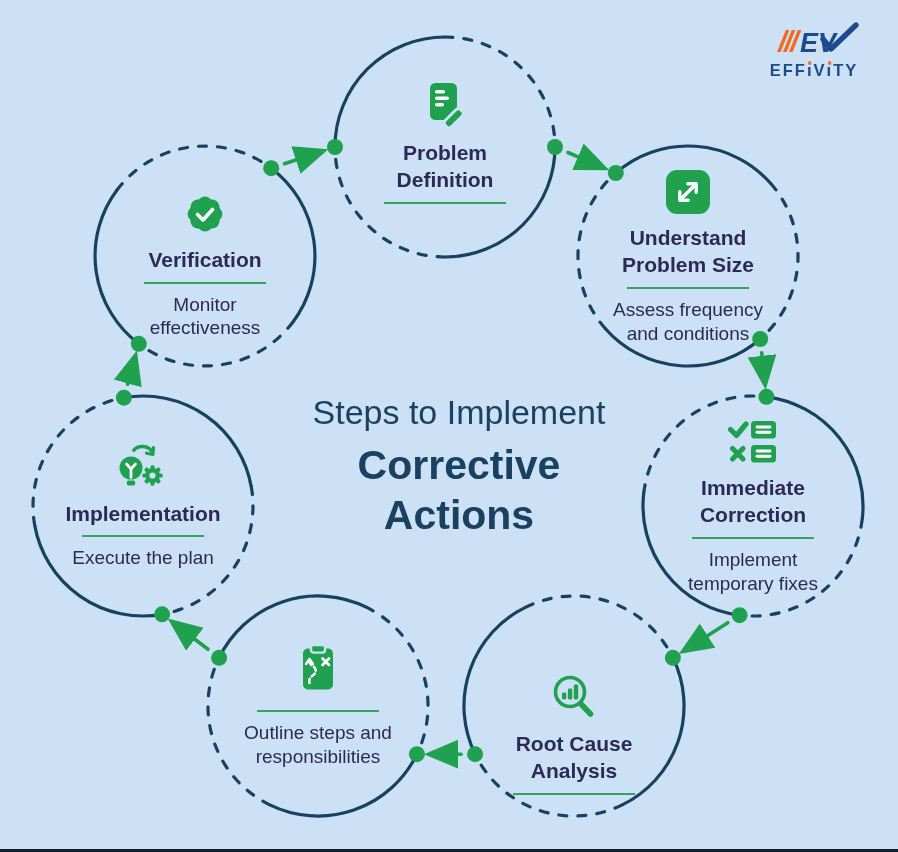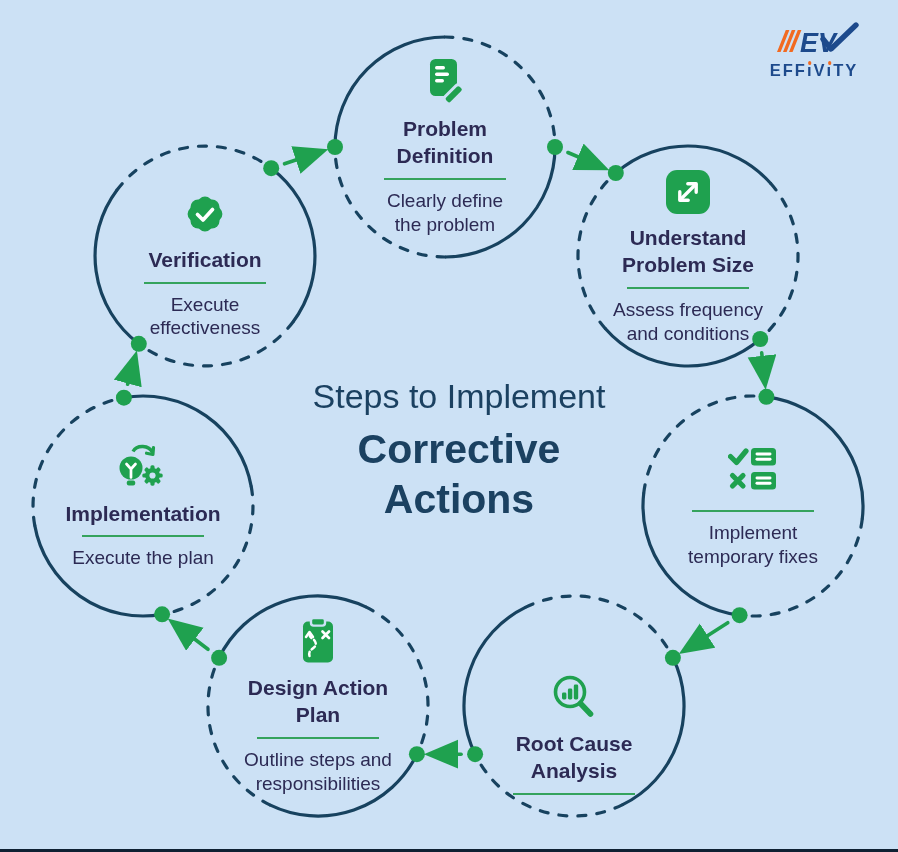--- a/index.html
+++ b/index.html
@@ -19,21 +19,21 @@
   .dot{fill:var(--green);}
   .step{
     position:absolute; width:220px; height:220px;
     display:flex; flex-direction:column; align-items:center; justify-content:center;
     text-align:center;
   }
   .icon{height:52px; display:flex; align-items:center; justify-content:center; margin-bottom:7px;}
   .stitle{font-size:21px; font-weight:bold; color:var(--text); line-height:1.28;}
   .uline{width:122px; height:2px; background:var(--ug); margin:8px 0 9px;}
   .ssub{font-size:19px; font-weight:400; color:var(--text); line-height:1.26;}
-  .center-title{position:absolute; left:239px; top:376px; width:440px; text-align:center; color:var(--title);}
+  .center-title{position:absolute; left:239px; top:392px; width:440px; text-align:center; color:var(--title);}
   .ct1{font-size:34px; font-weight:400; line-height:1.2;}
   .ct2{font-size:41px; font-weight:bold; max-width:310px; margin:7px auto 16px; line-height:1.22;}
   .logo{position:absolute; top:22px; right:14px; width:140px; display:flex; flex-direction:column; align-items:center;}
   .logo-text{margin-top:1px; display:flex; align-items:flex-end; font-size:16.5px; font-weight:bold; color:var(--lnavy); letter-spacing:2px;}
   .logo-i{position:relative;}
   .logo-i::after{
     content:""; position:absolute; top:0; left:45%; transform:translateX(-50%);
     width:3.6px; height:3.6px; border-radius:50%; background:var(--orange);
   }
   .bottom-bar{position:absolute; left:0; bottom:0; width:100%; height:3px; background:var(--bbar);}
@@ -108,21 +108,20 @@
    <rect x="15" y="9" width="10" height="3.4" rx="1.7" fill="#fff"></rect>
    <rect x="15" y="15.5" width="14" height="3.4" rx="1.7" fill="#fff"></rect>
    <rect x="15" y="22" width="9" height="3.4" rx="1.7" fill="#fff"></rect>
    <g transform="rotate(45 33 38)">
               <rect x="28.5" y="26" width="9" height="22" rx="3.4" fill="#1fa14f" stroke="#cce1f5" stroke-width="3"></rect>
             </g>
           </svg>
         </div>
     <div class="stitle" style="max-width:130px">Problem Definition</div>
     <div class="uline"></div>
-    <div class="ssub" style="max-width:140px">Clearly define the problem</div>
   </div>
       <div class="step" style="left:578px;top:146px">
     <div class="icon">
           <svg width="46" height="46" viewBox="0 0 46 46">
    <rect x="1" y="1" width="44" height="44" rx="11" fill="#1fa14f"></rect>
    <path d="M15.5 30.5 L30.5 15.5" stroke="#fff" stroke-width="3.4" stroke-linecap="round"></path>
    <path d="M22.8 14.8 h8.4 v8.4 M23.2 31.2 h-8.4 v-8.4" fill="none" stroke="#fff" stroke-width="3.4" stroke-linecap="round" stroke-linejoin="round"></path>
           </svg>
         </div>
     <div class="stitle" style="max-width:170px">Understand Problem Size</div>
@@ -135,20 +134,21 @@
    <path d="M2.5 9.5 l6 6 L18 4" fill="none" stroke="#1fa14f" stroke-width="5.2" stroke-linecap="round" stroke-linejoin="round"></path>
    <rect x="23" y="1" width="25" height="17.5" rx="3.5" fill="#1fa14f"></rect>
    <rect x="27.5" y="5.5" width="16" height="2.9" rx="1.45" fill="#fff"></rect>
    <rect x="27.5" y="10.8" width="16" height="2.9" rx="1.45" fill="#fff"></rect>
    <path d="M4.5 28.5 l10.5 10.5 M15 28.5 L4.5 39" stroke="#1fa14f" stroke-width="5.2" stroke-linecap="round"></path>
    <rect x="23" y="25" width="25" height="17.5" rx="3.5" fill="#1fa14f"></rect>
    <rect x="27.5" y="29.5" width="16" height="2.9" rx="1.45" fill="#fff"></rect>
    <rect x="27.5" y="34.8" width="16" height="2.9" rx="1.45" fill="#fff"></rect>
           </svg>
         </div>
+    <div class="stitle" style="max-width:150px">Immediate Correction</div>
     <div class="uline"></div>
     <div class="ssub" style="max-width:160px">Implement temporary fixes</div>
   </div>
       <div class="step" style="left:464px;top:628px">
     <div class="icon">
           <svg width="50" height="50" viewBox="0 0 50 50">
    <circle cx="21" cy="19" r="14.5" fill="none" stroke="#1fa14f" stroke-width="3.6"></circle>
    <path d="M31.5 30.5 L41.5 41" stroke="#1fa14f" stroke-width="5.6" stroke-linecap="round"></path>
    <rect x="13" y="19.5" width="4.4" height="7" rx="1.4" fill="#1fa14f"></rect>
    <rect x="18.9" y="15.5" width="4.4" height="11" rx="1.4" fill="#1fa14f"></rect>
@@ -161,21 +161,20 @@
       <div class="step" style="left:208px;top:596px">
     <div class="icon">
           <svg width="46" height="50" viewBox="0 0 46 50">
    <rect x="8" y="4.5" width="30" height="41" rx="5" fill="#1fa14f"></rect>
    <rect x="16" y="1" width="14" height="7.6" rx="2.6" fill="#1fa14f" stroke="#cce1f5" stroke-width="2.4"></rect>
    <path d="M27.5 14.5 l6.5 6.5 M34 14.5 l-6.5 6.5" stroke="#fff" stroke-width="2.7" stroke-linecap="round"></path>
    <path d="M14.5 39 C12.5 31 22.5 32 20.5 25.5 C19 20.5 14.5 22 14.5 17.5" fill="none" stroke="#fff" stroke-width="2.5" stroke-dasharray="4.2 3.2" stroke-linecap="round"></path>
    <path d="M11 20 L14.5 15 L18 20" fill="none" stroke="#fff" stroke-width="2.5" stroke-linecap="round" stroke-linejoin="round"></path>
           </svg>
         </div>
-    <div class="stitle" style="max-width:150px">Design Action Plan</div>
     <div class="uline"></div>
     <div class="ssub" style="max-width:185px">Outline steps and responsibilities</div>
   </div>
       <div class="step" style="left:33px;top:396px">
     <div class="icon">
           <svg width="54" height="50" viewBox="0 0 54 50">
    <path d="M17 8.5 C21 1.5 33 2 36.5 9.5" fill="none" stroke="#1fa14f" stroke-width="3.4"></path>
    <path d="M37.5 4.5 L36.9 11.5 L30.5 10.2" fill="none" stroke="#1fa14f" stroke-width="3.2" stroke-linecap="round" stroke-linejoin="round"></path>
    <circle cx="15" cy="25" r="11.5" fill="#1fa14f"></circle>
    <path d="M10.5 21 L15 26 L19.5 21 M15 26 v8.5" fill="none" stroke="#fff" stroke-width="2.7" stroke-linecap="round" stroke-linejoin="round"></path>
@@ -202,21 +201,21 @@
    <g fill="#1fa14f">
      <rect x="9.5" y="9.5" width="29" height="29" rx="7.5"></rect>
      <rect x="9.5" y="9.5" width="29" height="29" rx="7.5" transform="rotate(45 24 24)"></rect>
      <circle cx="24" cy="24" r="15"></circle>
             </g>
    <path d="M16.5 24.5 L22 30 L31.5 19.5" fill="none" stroke="#fff" stroke-width="3.7" stroke-linecap="round" stroke-linejoin="round"></path>
           </svg>
         </div>
     <div class="stitle" style="max-width:220px">Verification</div>
     <div class="uline"></div>
-    <div class="ssub" style="max-width:160px">Execute effectiveness</div>
+    <div class="ssub" style="max-width:160px">Monitor effectiveness</div>
   </div>
     </div>
 
   <div class="center-title">
     <div class="ct1">Steps to Implement</div>
     <div class="ct2">Corrective Actions</div>
   </div>
 
   <div class="logo">
     <svg class="logo-mark" width="90" height="38" viewBox="0 0 90 38">

